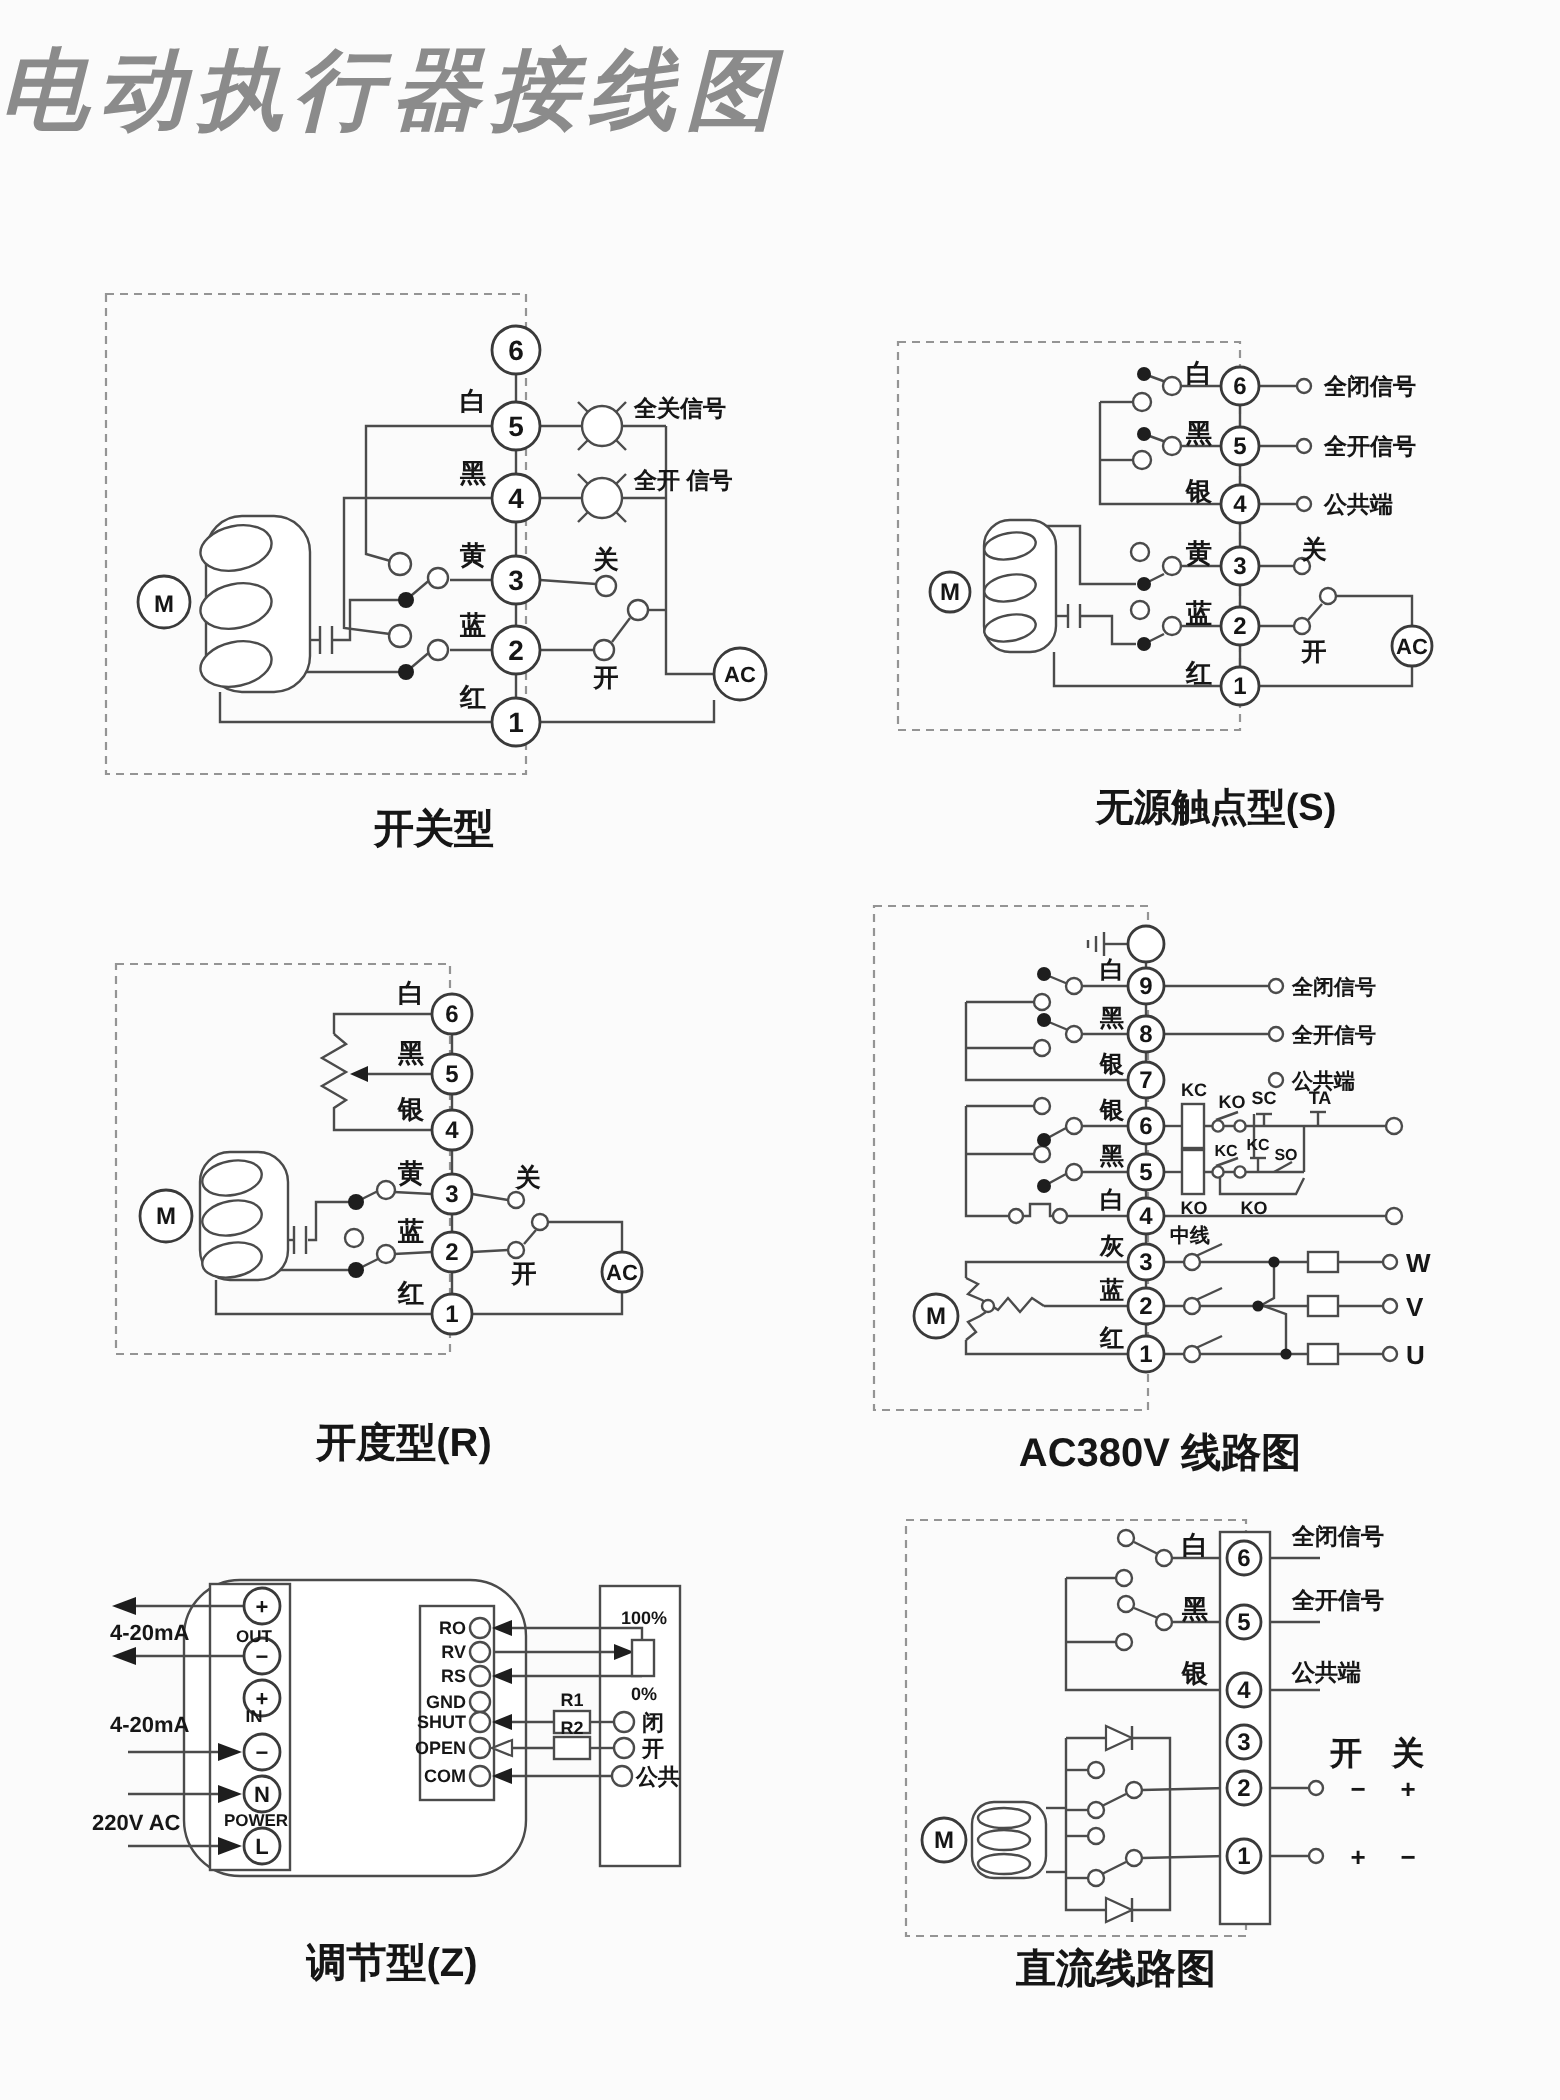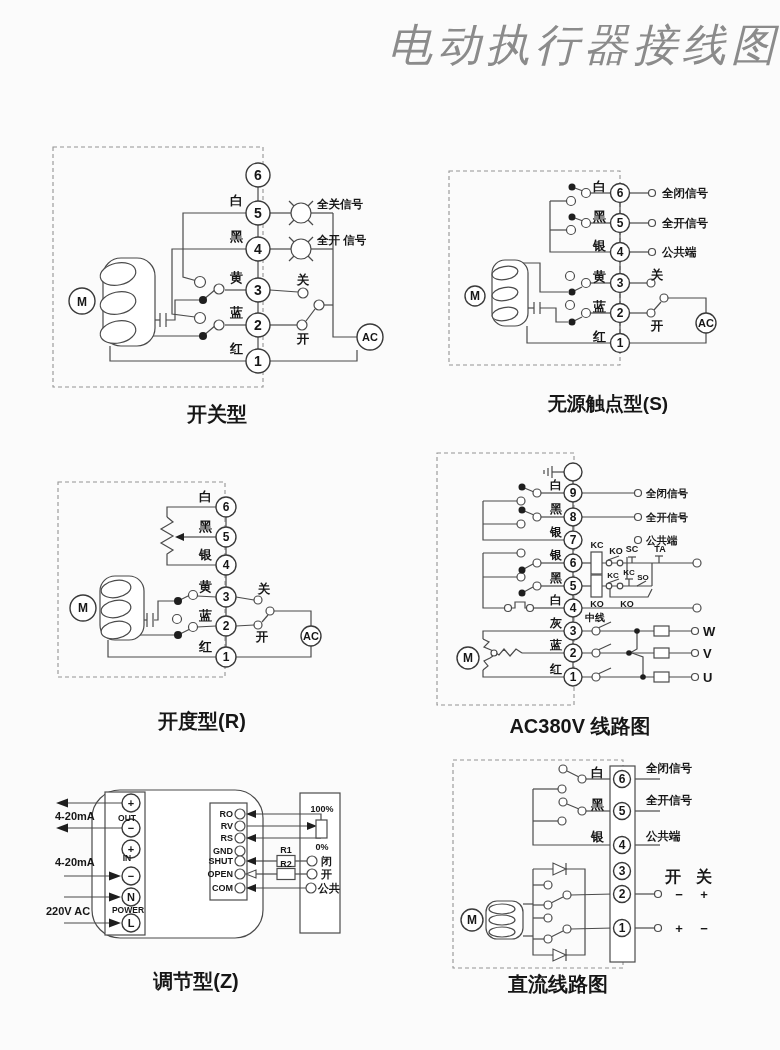--- a/index.html
+++ b/index.html
@@ -1,19 +1,19 @@
 <!DOCTYPE html>
 <html><head>
 <meta charset="utf-8">
 <style>
   html,body{margin:0;padding:0;background:#e8e8e8;}
   #screen{position:relative;width:780px;height:1050px;background:#fbfbfb;overflow:hidden;
           font-family:"Liberation Sans",sans-serif;}
-  #page-title{position:absolute;top:16px;left:0;width:100%;text-align:right;
-              font-family:"DejaVu Serif",serif;font-style:italic;font-weight:normal;
+  #page-title{position:absolute;top:16px;left:0;width:100%;text-align:left;
+              font-family:"DejaVu Serif",serif;font-style:italic;font-weight:bold;
               font-size:44px;color:#8b8b8b;letter-spacing:5px;}
   svg{position:absolute;}
   .w path,.w line{stroke:#4b4b4b;stroke-width:1.2;fill:none;}
   .dash{fill:none;stroke:#949494;stroke-width:1.1;stroke-dasharray:4 3;}
   .term{fill:#fff;stroke:#3a3a3a;stroke-width:1.4;}
   .node{fill:#fff;stroke:#4b4b4b;stroke-width:1.2;}
   .dot{fill:#1e1e1e;stroke:none;}
   .box{fill:#fff;stroke:#4b4b4b;stroke-width:1.2;}
   .head{fill:#1e1e1e;stroke:none;}
   .hollow{fill:#fff;stroke:#4b4b4b;stroke-width:1.1;}

